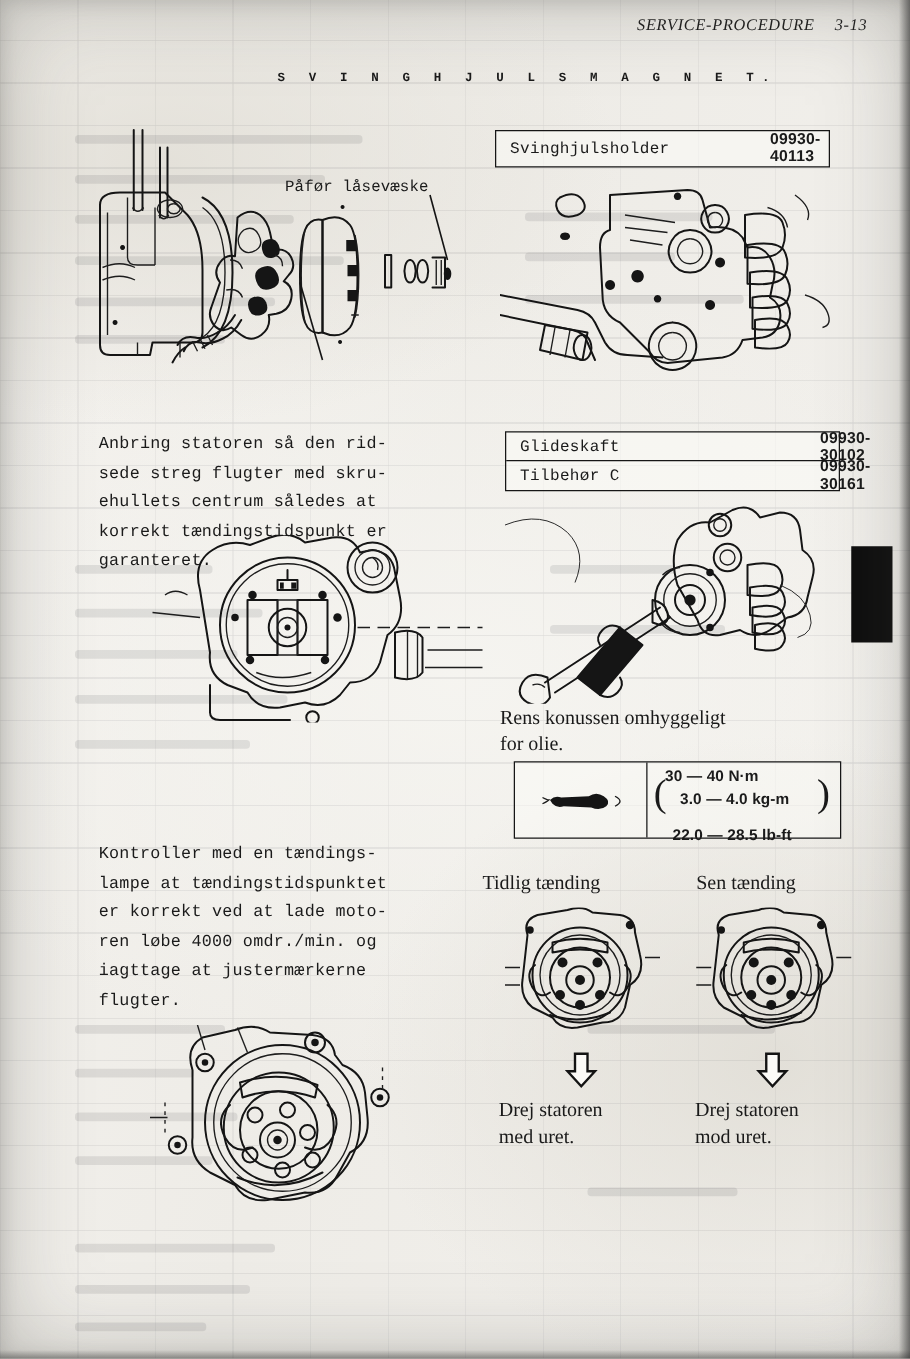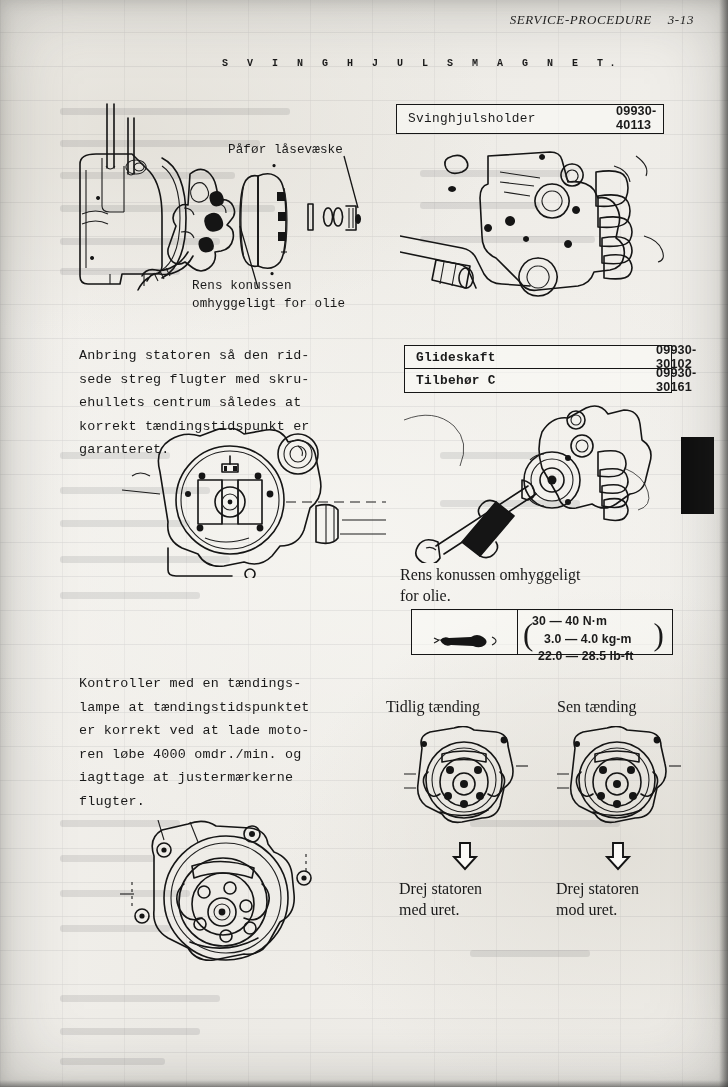--- a/index.html
+++ b/index.html
@@ -131,28 +131,28 @@
     font-weight: bold;
     font-size: 12.6px;
     letter-spacing: 0.2px;
   }
 
   #toolbox-holder { left: 396px; top: 104px; width: 268px; height: 30px; }
   #toolbox-holder .row { height: 26.5px; }
   #toolbox-holder .nm { width: 160px; }
 
   #toolbox-puller { left: 404px; top: 345px; width: 268px; height: 48px; }
-  #toolbox-puller .nm { width: 152px; font-weight: bold; }
+  #toolbox-puller .nm { width: 152px; }
   #toolbox-puller .no { padding-left: 40px; }
 
   
   #torque-box {
     position: absolute;
     left: 411px; top: 609px;
-    width: 262px; height: 46px;
+    width: 262px; height: 62px;
     border: 1.6px solid #161616;
     box-sizing: border-box;
     display: flex;
     background: rgba(252,251,248,0.5);
   }
   #torque-box .icon-cell {
     width: 105px;
     border-right: 1.5px solid #161616;
     position: relative;
   }
@@ -169,21 +169,21 @@
   #torque-box .paren {
     position: absolute;
     font-family: "Liberation Serif", serif;
     font-size: 31px;
     font-weight: normal;
     top: 16px;
   }
   #torque-box .paren.l { left: 5px; }
   #torque-box .paren.r { right: 8px; }
   #torque-box .v2 { padding-left: 12px; }
-  #torque-box .v3 { padding-left: 6px; }
+  #torque-box .v3 { padding-left: 6px; margin-top: 12px; }
 
   
   .wrench { position: absolute; left: 18px; top: 22px; }
 
   
   #index-tab {
     position: absolute;
     right: 14px; top: 437px;
     width: 33px; height: 77px;
     background: #0d0d0d;
@@ -304,22 +304,20 @@
       <path class="lead" d="M282 60 L296 112"></path>
 
       <path class="lead" d="M196 192 L178 130"></path>
       <path class="ink-fill" d="M212 68 a1.6 1.6 0 1 0 0.1 0"></path>
       <path class="ink-fill" d="M210 176 a1.6 1.6 0 1 0 0.1 0"></path>
     </svg>
   </div>
 
   <div class="label-text" id="lbl-lock" style="left:228px; top:142px;">Påfør låsevæske</div>
 
-  <div class="label-text" id="lbl-cone1" style="left:192px; top:278px;">Rens konussen
-omhyggeligt for olie</div>
 
   <div class="toolbox" id="toolbox-holder">
     <div class="row">
       <div class="nm">Svinghjulsholder</div>
       <div class="no">09930-40113</div>
     </div>
   </div>
 
   <div class="fig" id="fig-holder" style="left:400px; top:148px;">
     <svg width="272" height="178" viewBox="0 0 272 178">

